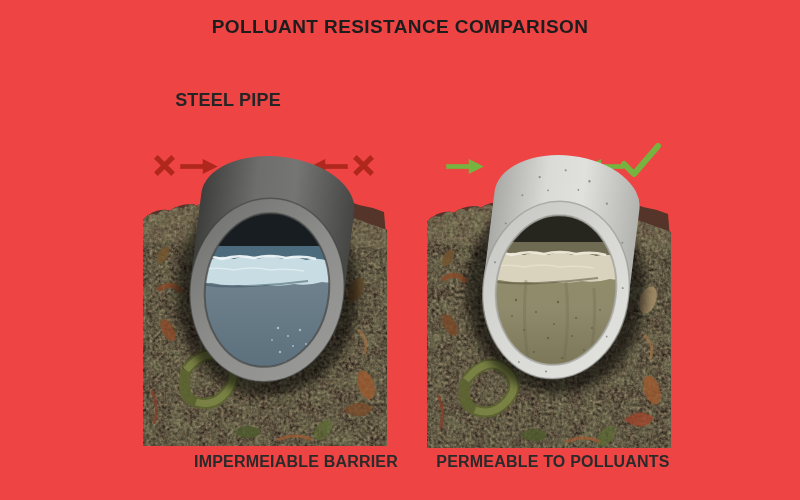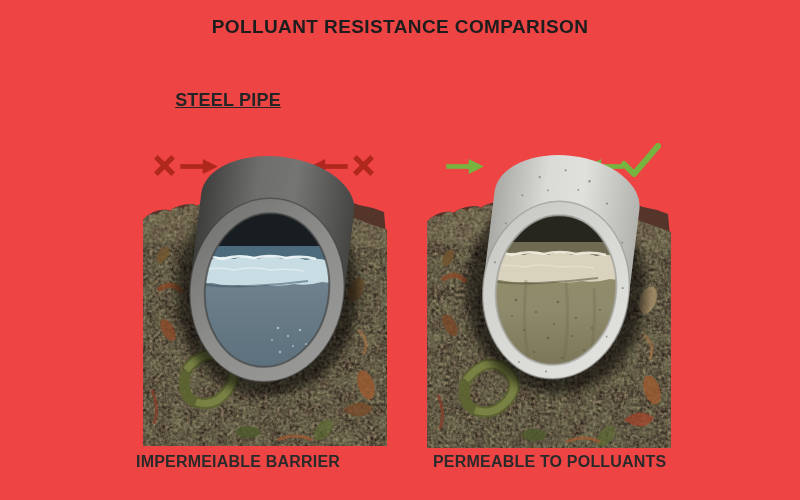--- a/index.html
+++ b/index.html
@@ -1,25 +1,25 @@
 <!DOCTYPE html>
 <html><head>
 <meta charset="utf-8">
 <style>
   html,body{margin:0;padding:0;background:#ffffff;}
   .stage{position:relative;width:800px;height:500px;background:#ef4444;overflow:hidden;
          font-family:"Liberation Sans",sans-serif;color:#222;}
   .title{position:absolute;top:16px;left:0;width:800px;text-align:center;
          font-size:19px;font-weight:700;letter-spacing:.4px;color:#1d1d1d;}
   .heading{position:absolute;top:90px;font-size:18px;font-weight:700;color:#252525;letter-spacing:.2px;}
-  .heading.left{left:128px;width:200px;text-align:center;text-decoration:underline;}
+  .heading.left{left:128px;width:200px;text-align:center;}
   .heading.right{left:440px;width:212px;text-align:center;}
   .caption{position:absolute;top:453px;font-size:16px;font-weight:700;color:#2a2a2a;letter-spacing:.2px;}
-  .caption.left{left:136px;width:270px;text-align:left;}
-  .caption.right{left:433px;width:270px;}
+  .caption.left{left:128px;width:270px;text-align:right;}
+  .caption.right{left:418px;width:270px;text-align:center;}
   .mark{position:absolute;line-height:0;}
   .neg{color:#b0271d;}
   .pos{color:#77b43f;}
   .illu{position:absolute;top:140px;width:270px;height:312px;}
   .illu.left{left:128px;}
   .illu.right{left:416px;}
 </style>
 </head>
 <body>
 

